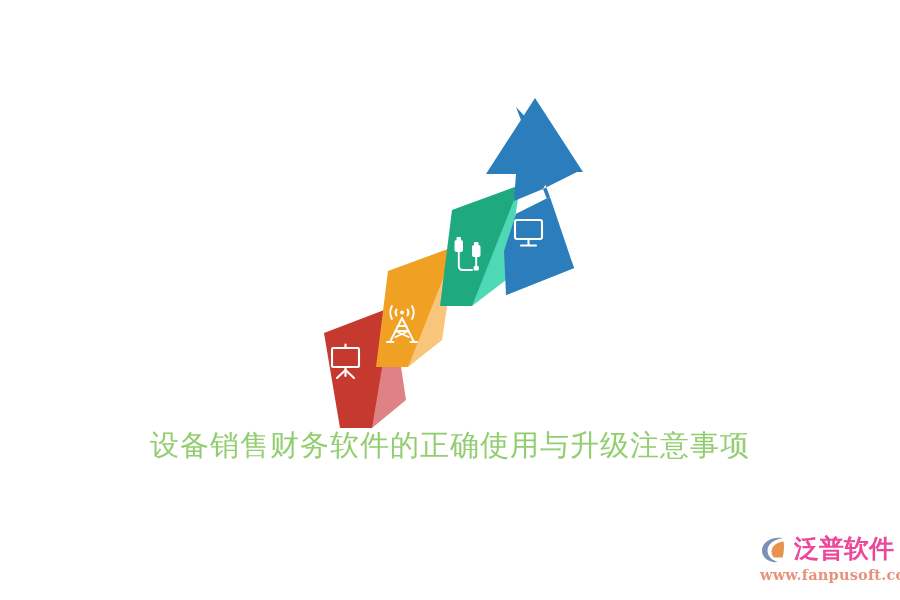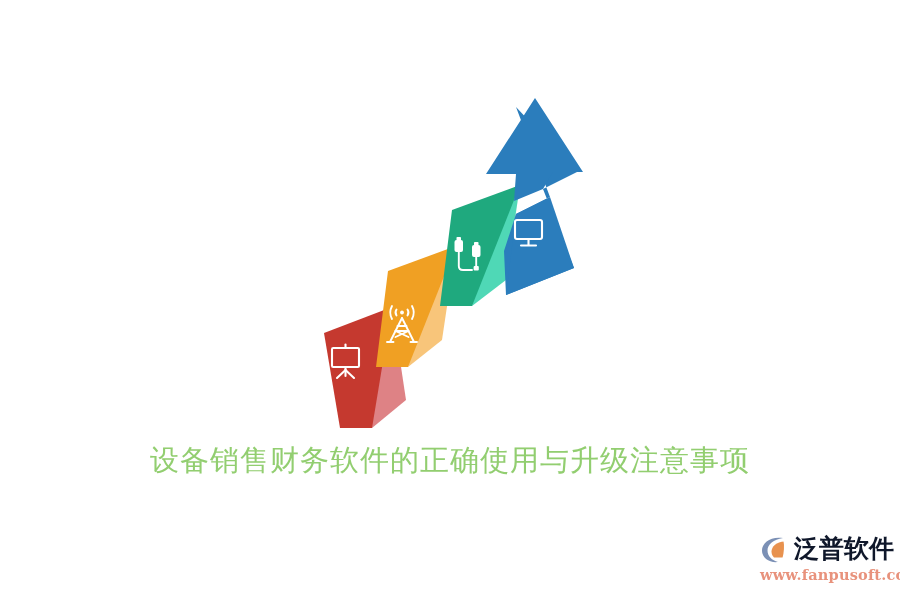--- a/index.html
+++ b/index.html
@@ -29,21 +29,21 @@
   #hero-graphic svg {
     display: block;
     width: 320px;
     height: 350px;
   }
 
   
   #page-title {
     position: absolute;
     left: 0;
-    top: 440px;
+    top: 425px;
     width: 900px;
     text-align: center;
     font-family: "DejaVu Serif", "Liberation Serif", serif;
     font-size: 29px;
     line-height: 40px;
     letter-spacing: 1px;
     color: #92ce70;
     white-space: nowrap;
     user-select: none;
   }
@@ -70,21 +70,21 @@
   #brand-logo .logo-mark svg {
     display: block;
     width: 32px;
     height: 30px;
   }
   #brand-logo .logo-word {
     font-family: "DejaVu Sans", "Liberation Sans", sans-serif;
     font-size: 25px;
     font-weight: bold;
     line-height: 30px;
-    color: #0f172a;
+    color: #ec4899;
     letter-spacing: 0px;
     white-space: nowrap;
   }
   #brand-logo .logo-url {
     font-family: "DejaVu Serif", "Liberation Serif", serif;
     font-size: 14.5px;
     font-weight: bold;
     line-height: 18px;
     color: #e8927c;
     letter-spacing: 0.2px;

